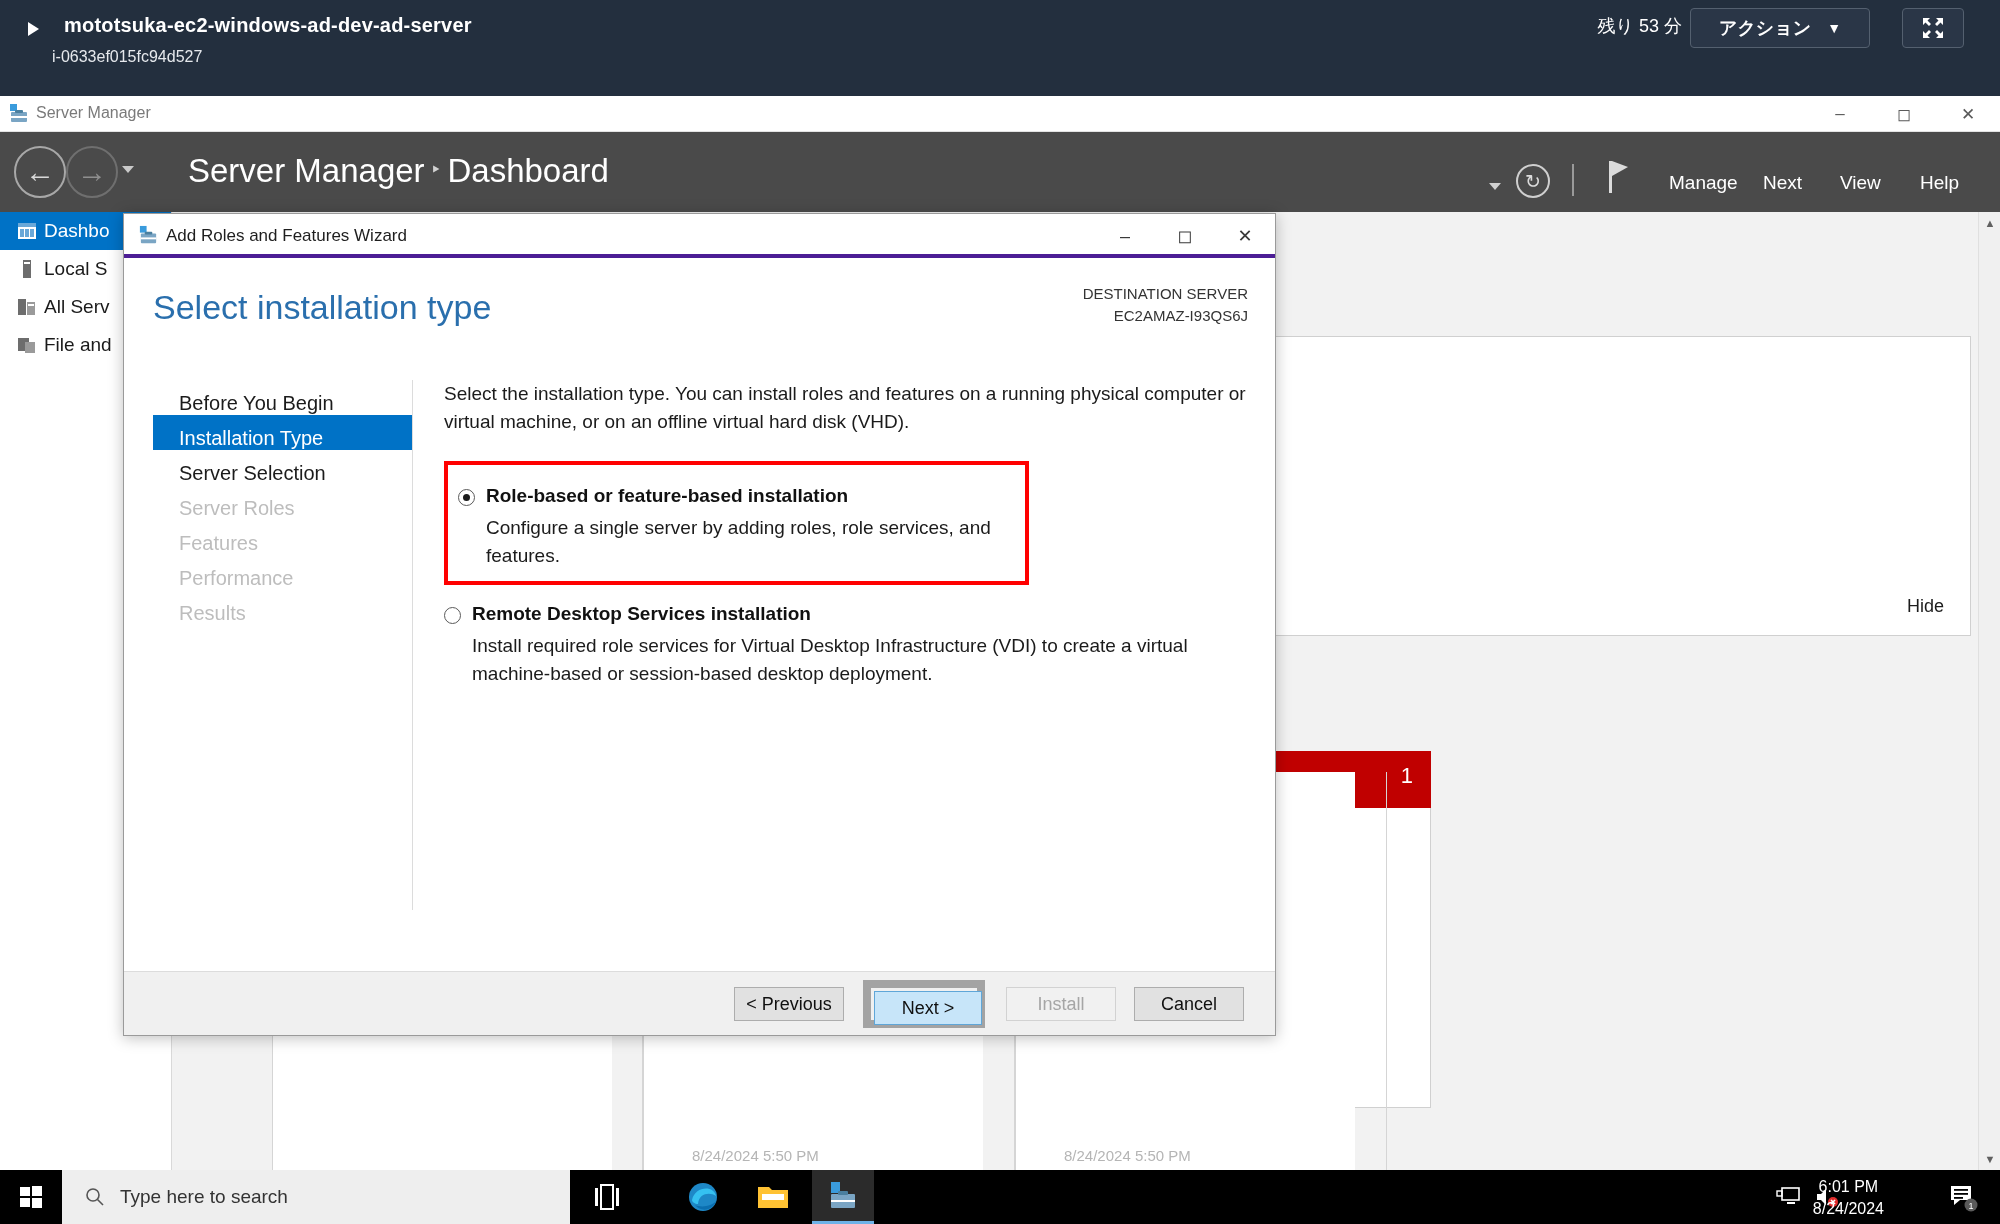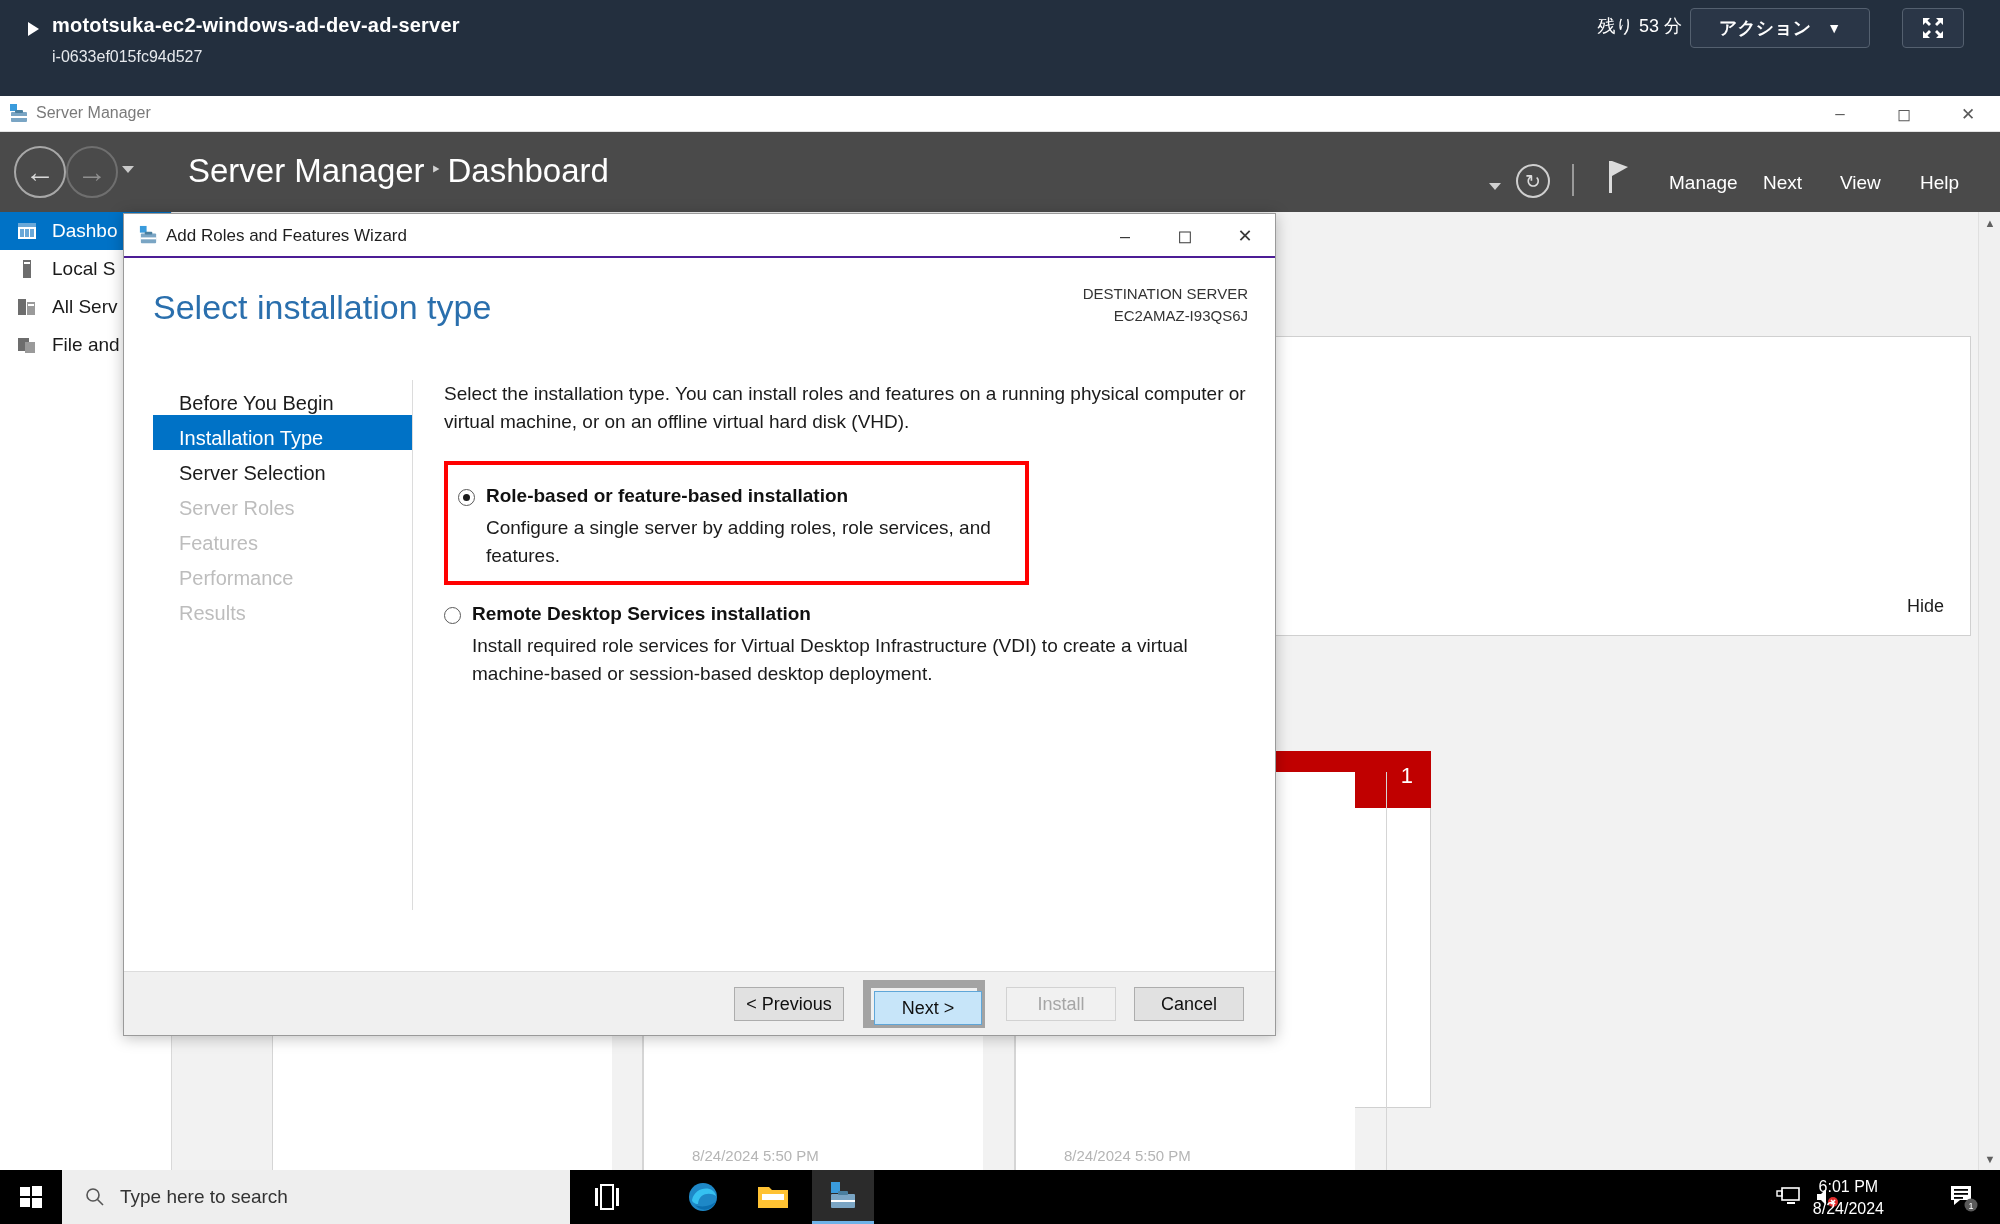--- a/index.html
+++ b/index.html
@@ -17,21 +17,21 @@
     background: #232f3e; color: #ffffff;
   }
   .tb-caret {
     position: absolute; left: 28px; top: 22px;
     width: 0; height: 0;
     border-left: 11px solid #ffffff;
     border-top: 7px solid transparent;
     border-bottom: 7px solid transparent;
   }
   .tb-title {
-    position: absolute; left: 52px; top: 14px;
+    position: absolute; left: 64px; top: 14px;
     font-size: 20px; font-weight: bold; letter-spacing: .2px;
   }
   .tb-sub {
     position: absolute; left: 52px; top: 48px;
     font-size: 16px; color: #e6e9ed;
   }
   .tb-remaining {
     position: absolute; right: 318px; top: 14px;
     font-size: 18px; color: #ffffff;
   }
@@ -126,21 +126,21 @@
   .rb-view   { left: 1840px; }
   .rb-help   { left: 1920px; }
 
   
   .sm-side {
     position: absolute; left: 0; top: 116px; width: 172px; height: 958px;
     background: #ffffff; border-right: 1px solid #d9d9d9;
   }
   .side-item {
     position: relative; height: 38px; display: flex; align-items: center;
-    padding-left: 16px; gap: 14px; font-size: 19px; color: #1a1a1a; cursor: pointer;
+    padding-left: 16px; gap: 6px; font-size: 19px; color: #1a1a1a; cursor: pointer;
   }
   .side-item.sel { background: #0072c6; color: #ffffff; }
   .side-ico { width: 22px; height: 22px; flex: none; }
 
   
   .dash {
     position: absolute; left: 172px; top: 116px; width: 1828px; height: 958px;
     background: #f2f2f2;
   }
   .panel-box {
@@ -178,21 +178,21 @@
   }
 
   
   .dlg {
     position: absolute; left: 123px; top: 213px; width: 1153px; height: 823px;
     background: #f0f0f0; border: 1px solid #9a9a9a;
     box-shadow: 0 2px 14px rgba(0,0,0,.25);
   }
   .dlg-title {
     position: absolute; left: 0; top: 0; width: 1151px; height: 44px;
-    background: #ffffff; border-bottom: 2px solid #4c1d95;
+    background: #ffffff; border-bottom: 4px solid #4c1d95;
   }
   .dlg-title .ic { position: absolute; left: 14px; top: 11px; width: 21px; height: 21px; }
   .dlg-title .tx {
     position: absolute; left: 42px; top: 12px; font-size: 17px; color: #1e1e1e;
   }
   .dlg-ctl {
     position: absolute; top: 0; width: 60px; height: 44px;
     display: flex; align-items: center; justify-content: center;
     color: #3a3a3a; font-size: 18px; cursor: pointer;
   }

